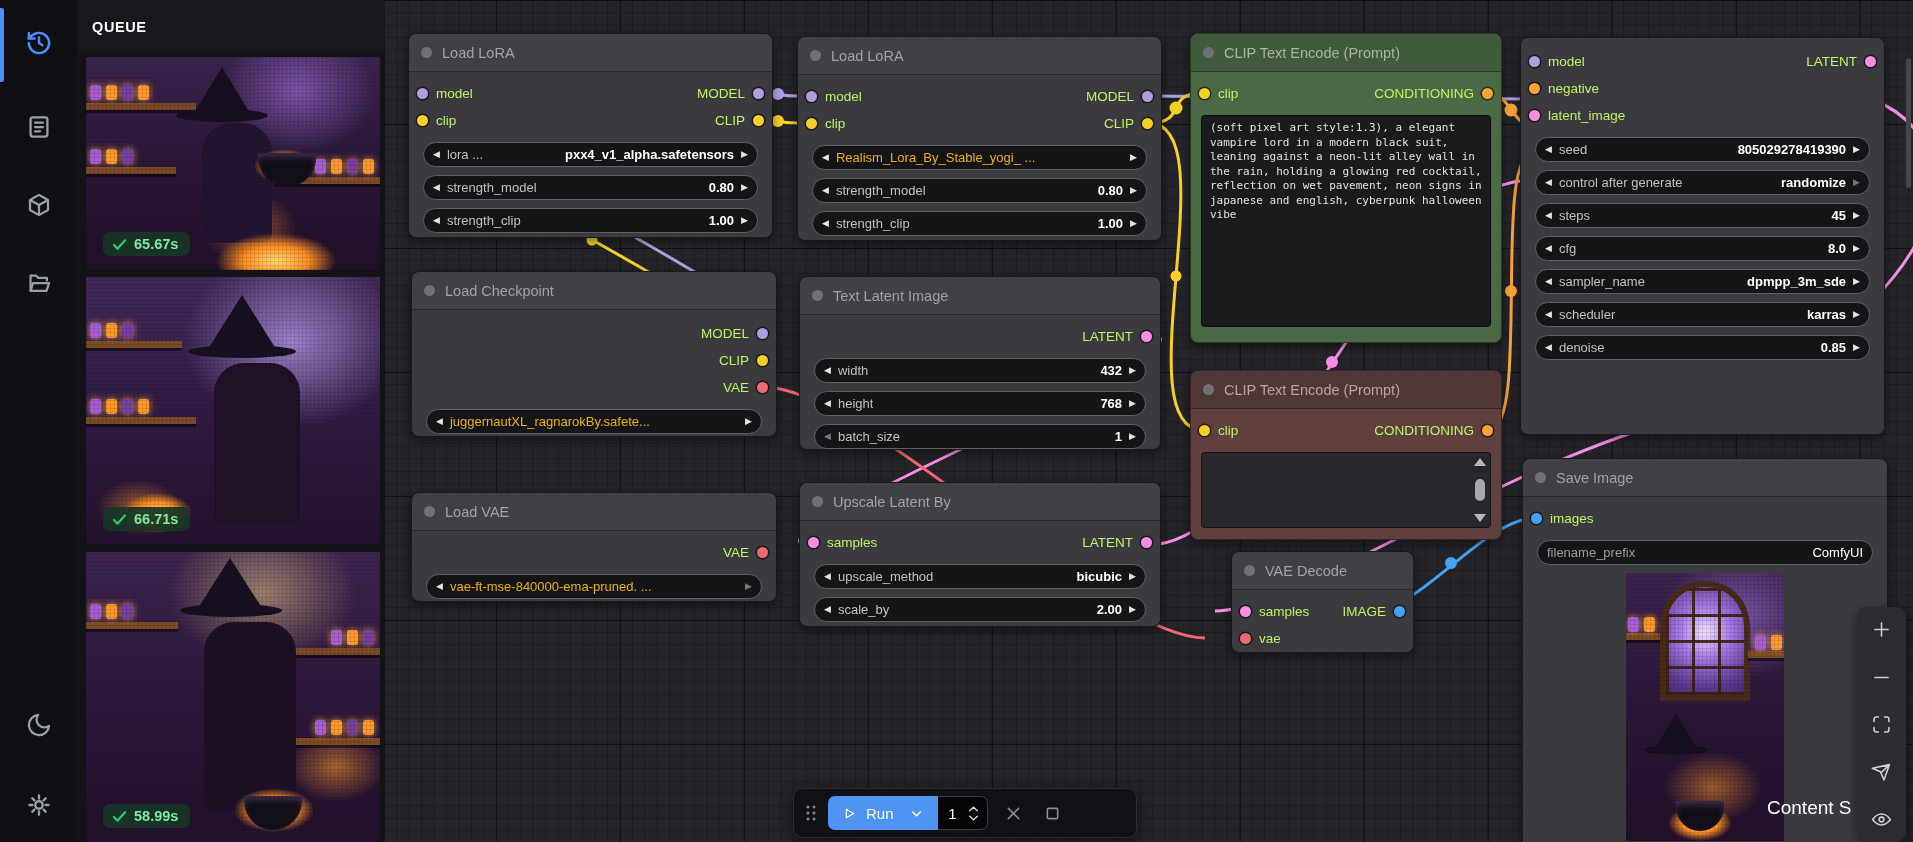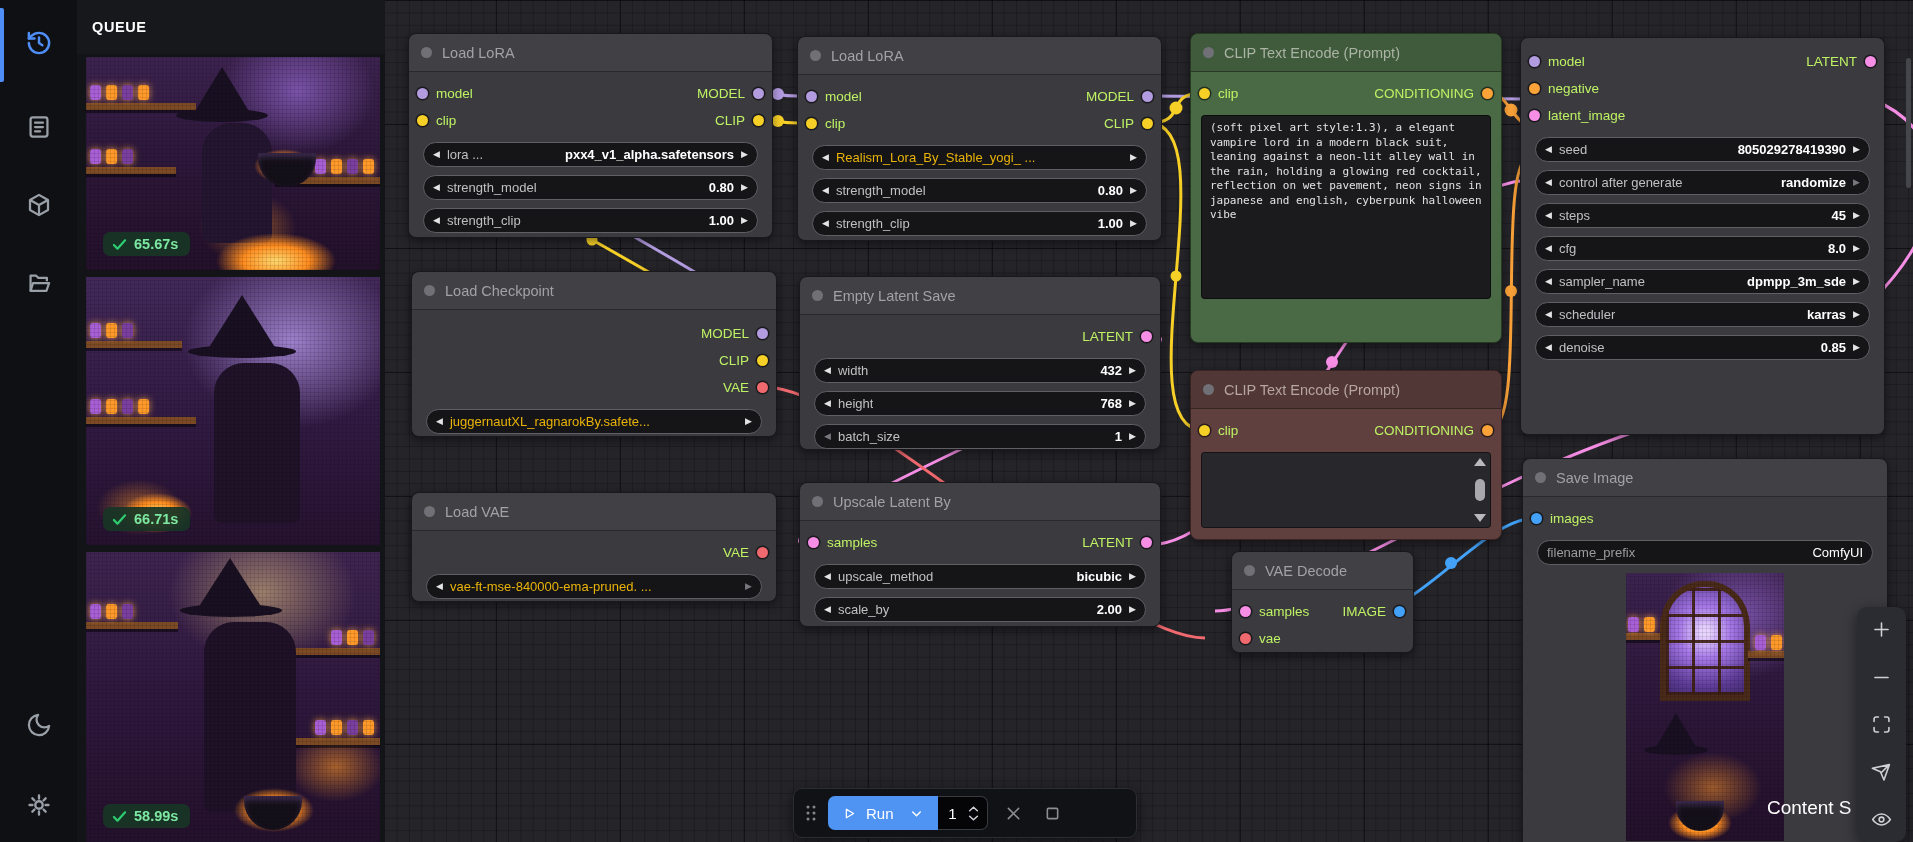--- a/index.html
+++ b/index.html
@@ -268,21 +268,21 @@
         <span class="warr">◀</span>
         <span class="wvalue plain">juggernautXL_ragnarokBy.safete...</span>
         <span class="warr" style="margin-left:auto">▶</span>
       </div>
   </div>
 </div>
 
 <div class="node" style="left:799px;top:276px;width:362px;height:174px">
   <div class="ntitle">
       <span class="tdot"></span>
-      <span>Empty Latent Save</span>
+      <span>Text Latent Image</span>
     </div>
   <div class="nbody">
     <div class="prow">
         <span></span>
         <span class="pout">
           <span>LATENT</span>
           <i class="dot d-latent"></i>
         </span>
       </div>
     <div class="widget">
@@ -367,21 +367,21 @@
     <div class="prow">
       <span class="pin">
           <i class="dot d-clip"></i>
           <span>clip</span>
         </span>
       <span class="pout">
           <span>CONDITIONING</span>
           <i class="dot d-cond"></i>
         </span>
     </div>
-    <div class="prompt" style="height:184px;width:calc(100% - 4px);margin-left:2px">(soft pixel art style:1.3), a elegant vampire lord in a modern black suit, leaning against a neon-lit alley wall in the rain, holding a glowing red cocktail, reflection on wet pavement, neon signs in japanese and english, cyberpunk halloween vibe</div>
+    <div class="prompt" style="height:212px;width:calc(100% - 4px);margin-left:2px">(soft pixel art style:1.3), a elegant vampire lord in a modern black suit, leaning against a neon-lit alley wall in the rain, holding a glowing red cocktail, reflection on wet pavement, neon signs in japanese and english, cyberpunk halloween vibe</div>
   </div>
 </div>
 
 <div class="node red" style="left:1190px;top:370px;width:312px;height:170px">
   <div class="ntitle">
       <span class="tdot"></span>
       <span>CLIP Text Encode (Prompt)</span>
     </div>
   <div class="nbody">
     <div class="prow">

